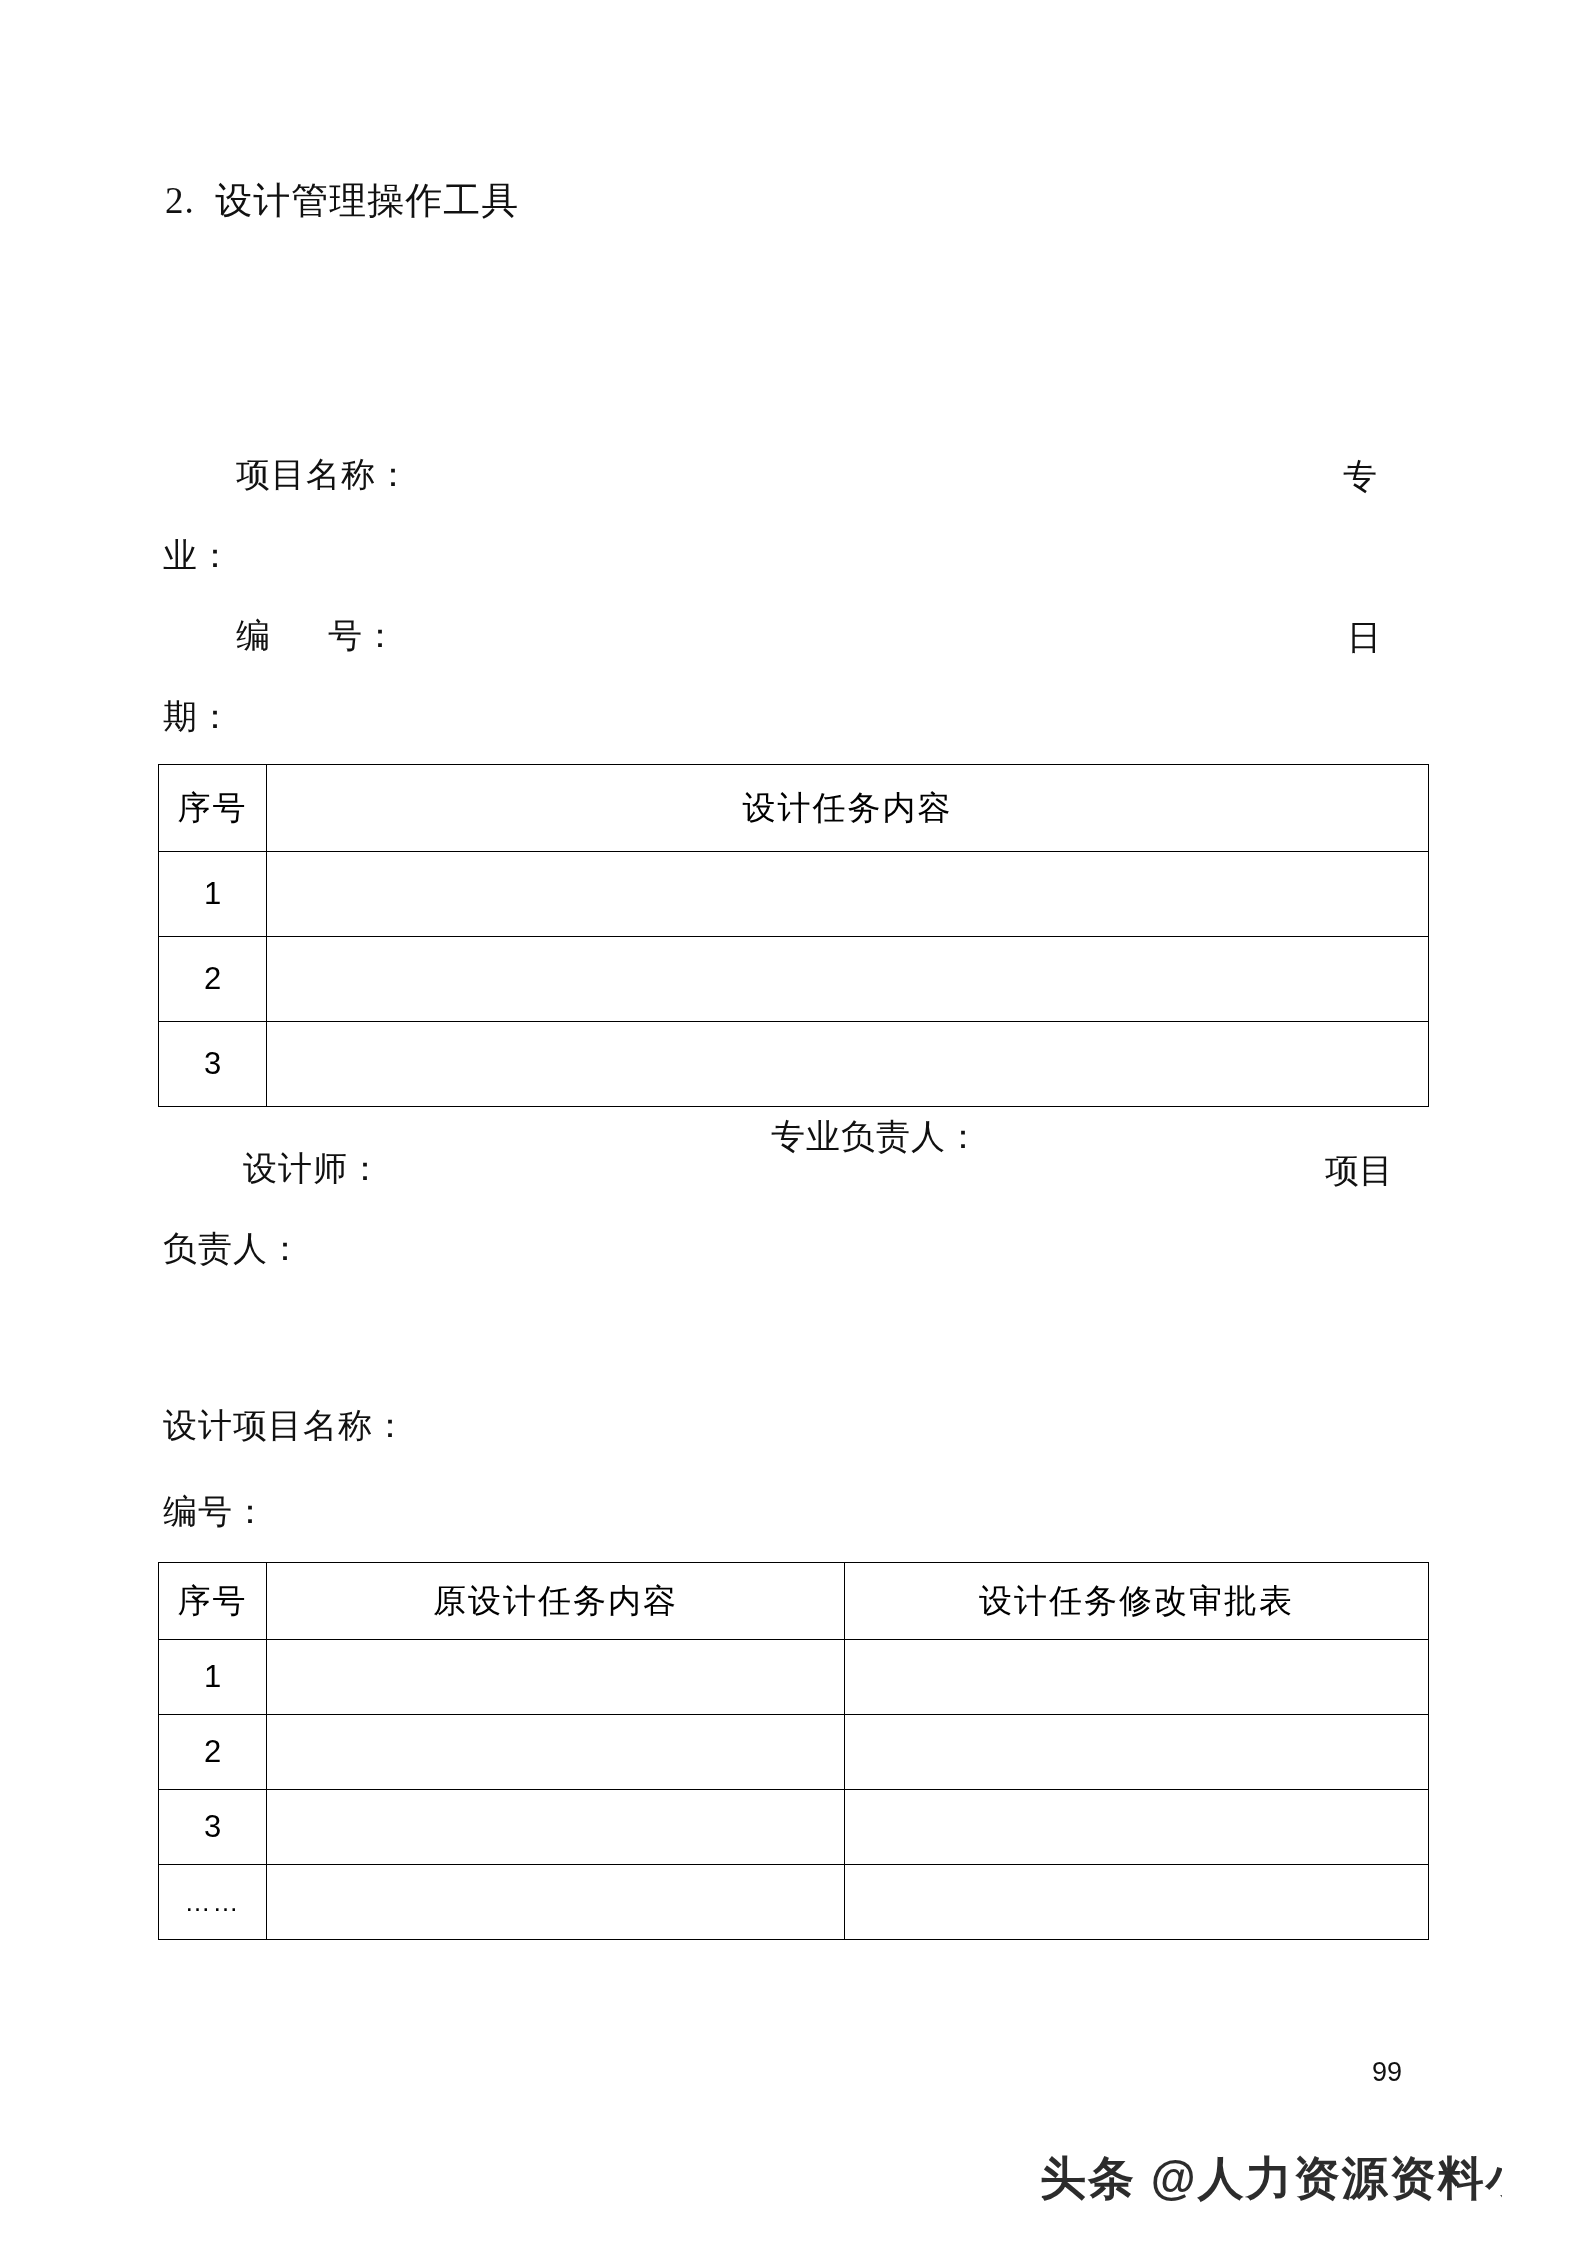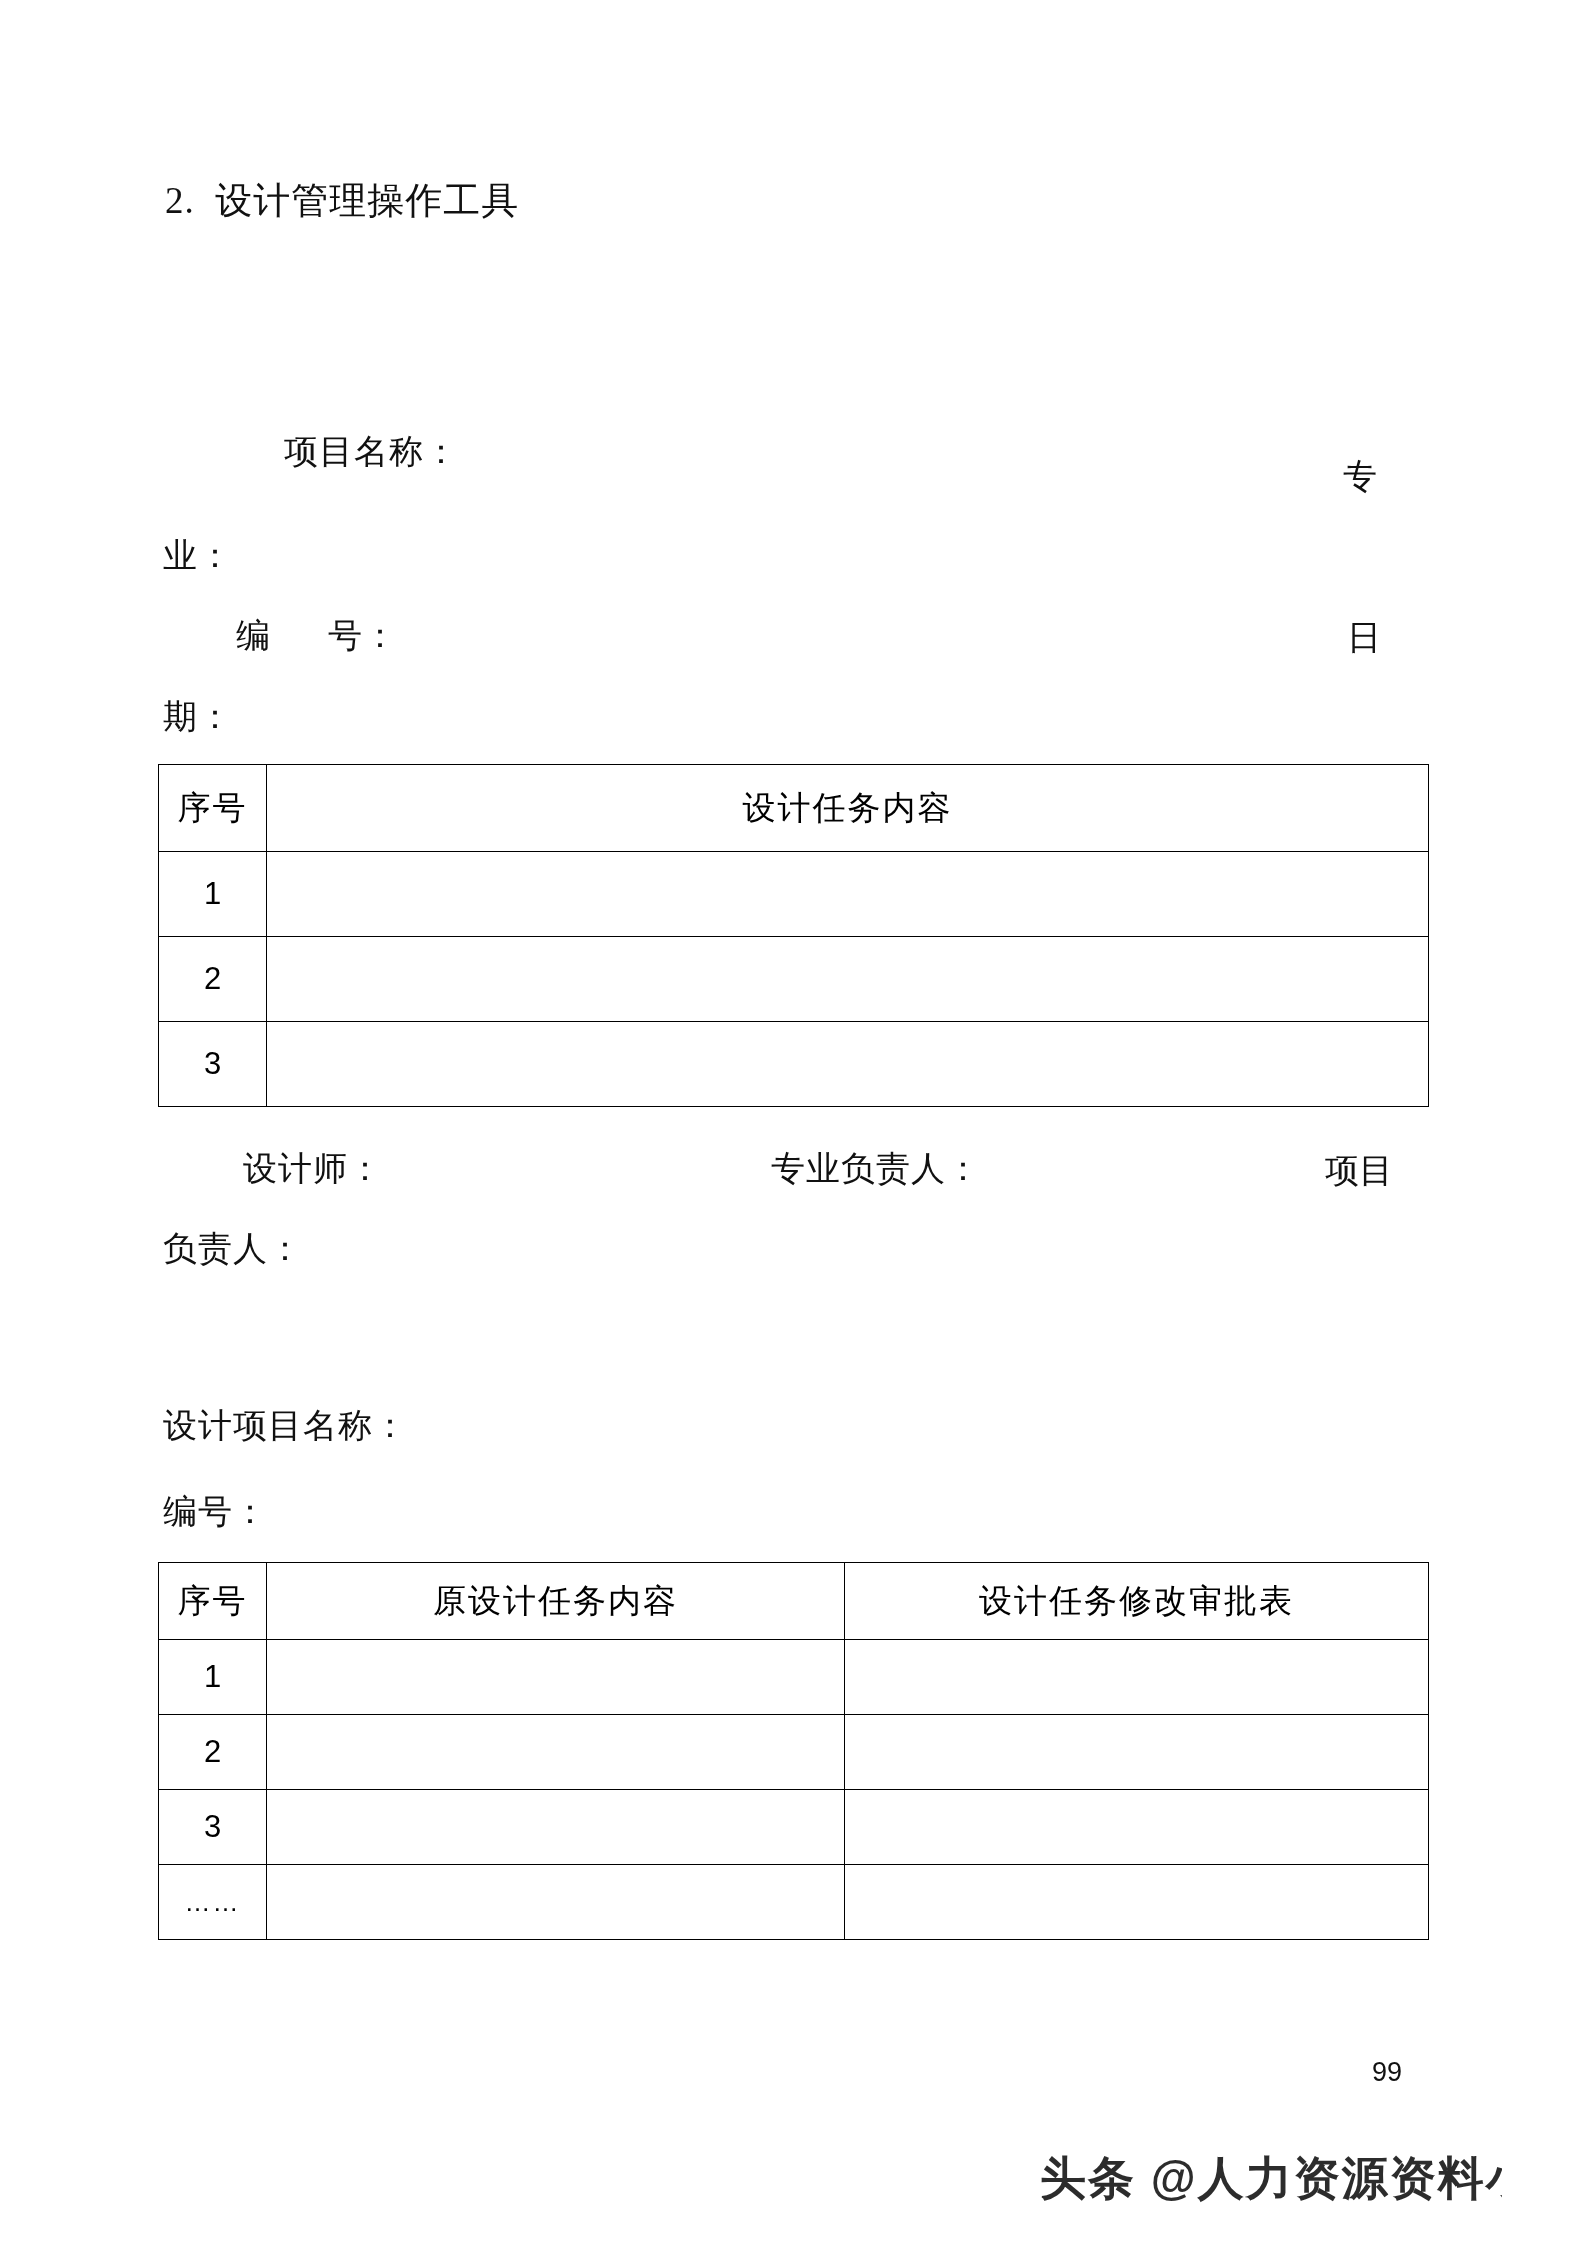--- a/index.html
+++ b/index.html
@@ -99,21 +99,21 @@
   }
 </style>
 </head>
 <body>
 
 <div class="page">
 
   <div class="blk heading-num" style="left:165px; top:178px;">2.  设计管理操作工具</div>
 
 
-  <div class="blk normal-line" style="left:236px; top:431px;margin-left:48px;">项目名称：</div>
+  <div class="blk normal-line" style="left:236px; top:454px;">项目名称：</div>
   <div class="rt" style="left:1343px; top:454px;">专</div>
   <div class="blk normal-line" style="left:163px; top:535px;">业：</div>
 
   <div class="blk normal-line" style="left:236px; top:615px;">编      号：</div>
   <div class="rt" style="left:1347px; top:615px;">日</div>
   <div class="blk normal-line" style="left:163px; top:696px;">期：</div>
 
   <table class="tbl" style="left:158px; top:764px; width:1270px;">
     <colgroup>
       <col style="width:108px;">
@@ -135,21 +135,21 @@
         <td></td>
       </tr>
       <tr>
         <td class="idx" style="height:84px;">3</td>
         <td></td>
       </tr>
     </tbody>
   </table>
 
   <div class="blk normal-line" style="left:243px; top:1148px;">设计师：</div>
-  <div class="blk normal-line" style="left:771px; top:1148px;">专业负责人：</div>
+  <div class="blk normal-line" style="left:771px; top:1116px;">专业负责人：</div>
   <div class="rt" style="left:1325px; top:1148px;">项目</div>
   <div class="blk normal-line" style="left:163px; top:1228px;">负责人：</div>
 
 
   <div class="blk normal-line" style="left:163px; top:1405px;">设计项目名称：</div>
 
   <div class="blk normal-line" style="left:163px; top:1491px;">编号：</div>
 
   <table class="tbl" style="left:158px; top:1562px; width:1270px;">
     <colgroup>

